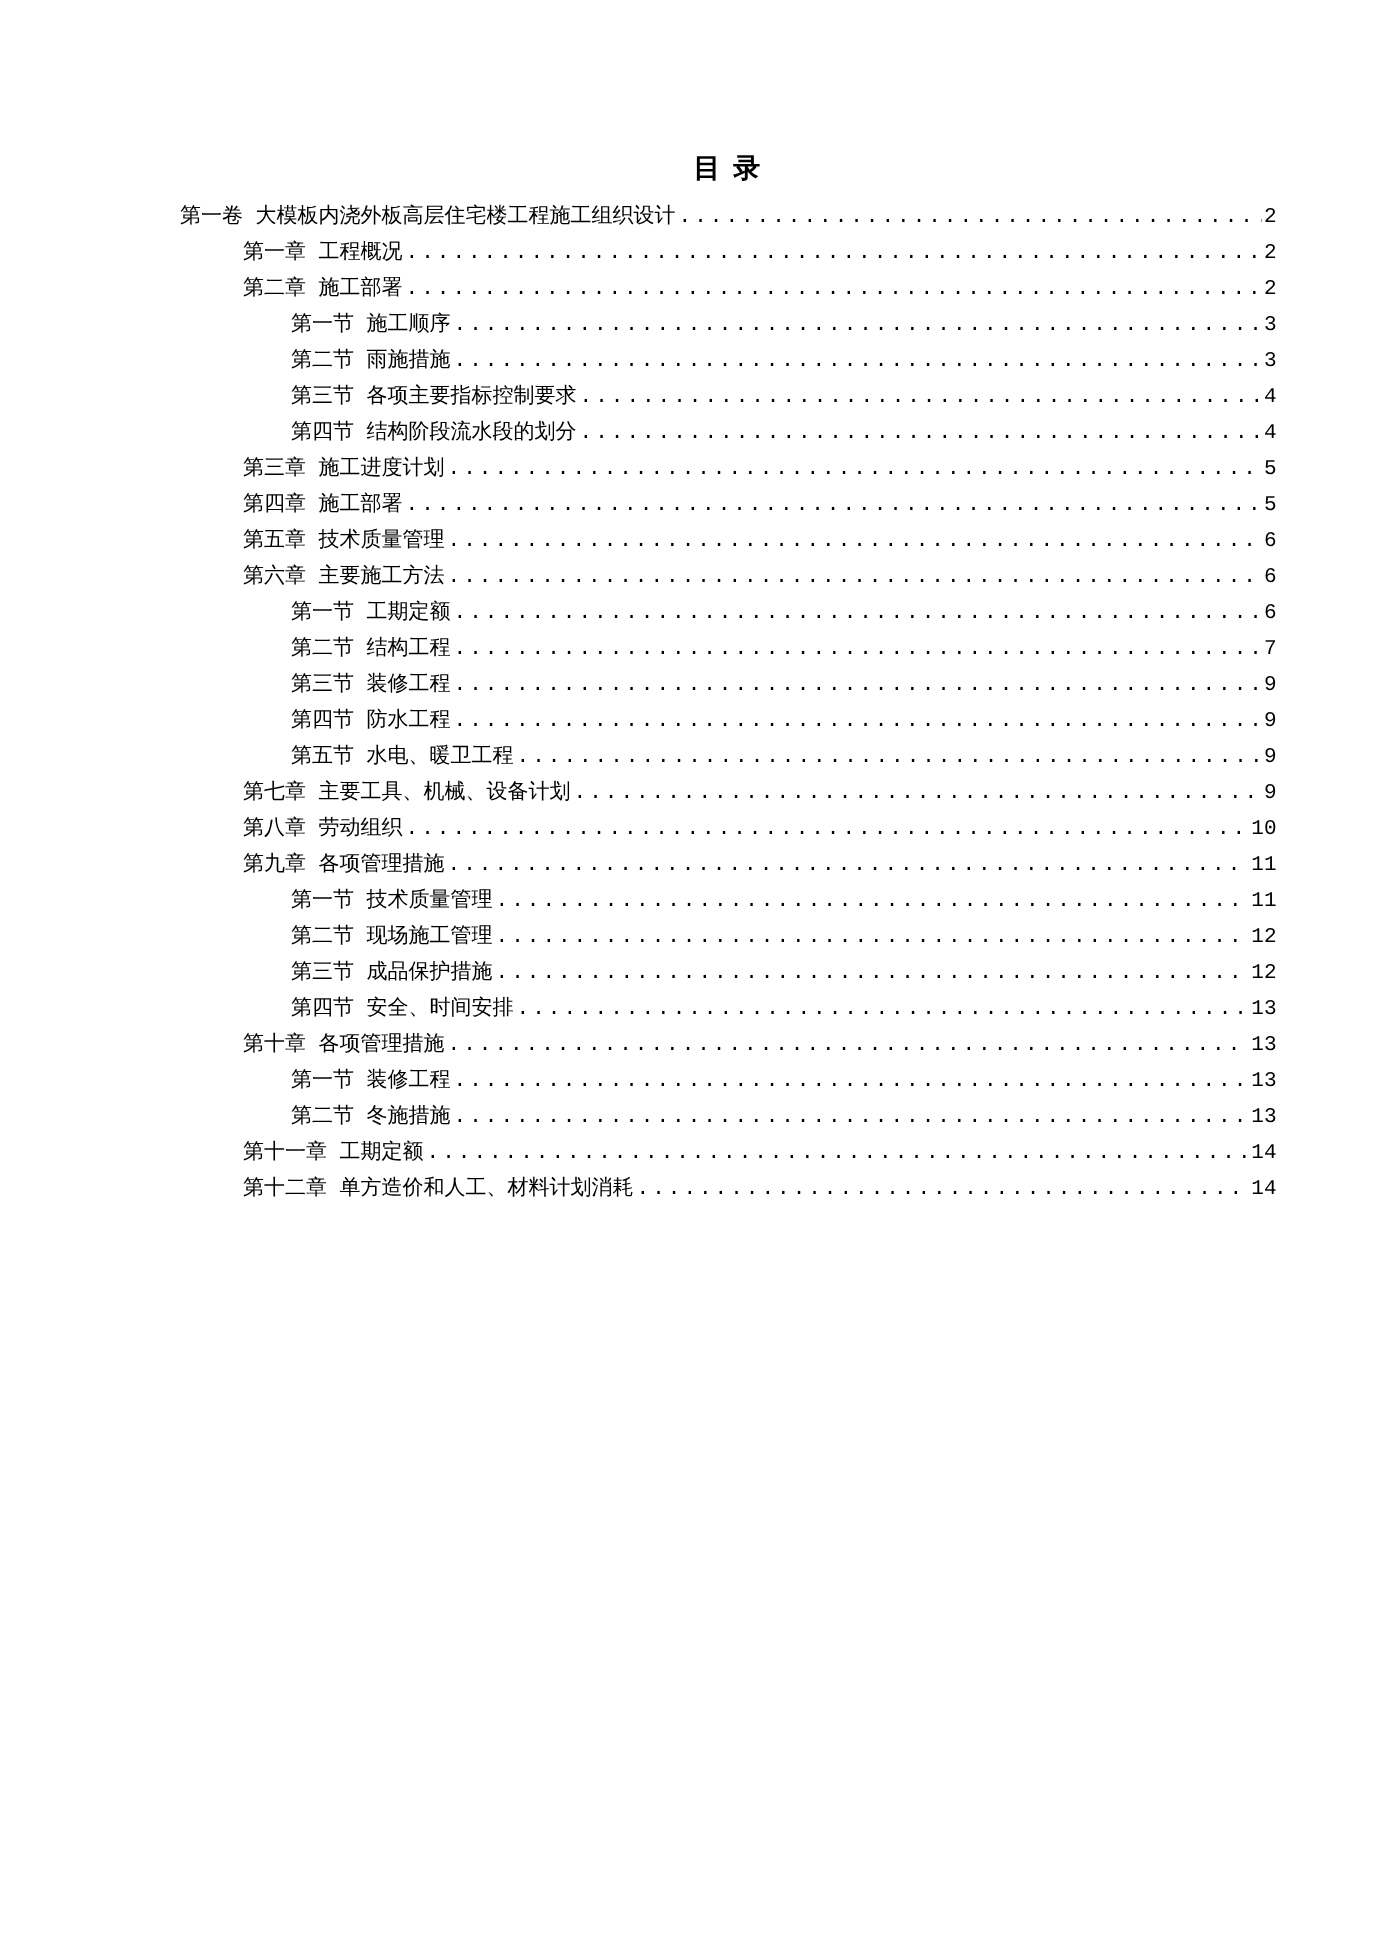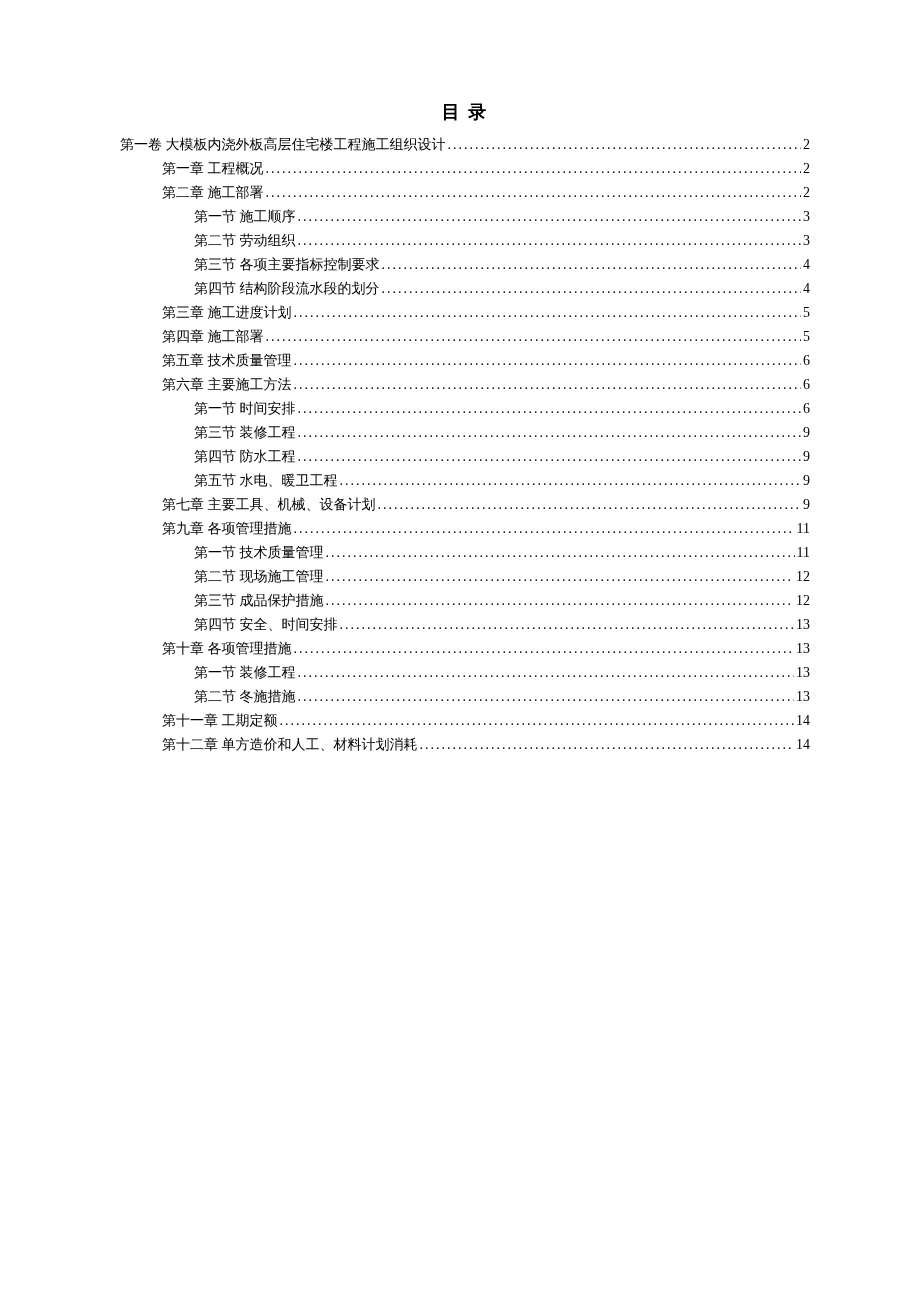--- a/index.html
+++ b/index.html
@@ -7,33 +7,34 @@
       padding: 0;
       background: #ffffff;
       font-family: "SimSun", "宋体", serif;
       font-size: 14px;
       color: #000000;
     }
     .page {
       width: 920px;
       min-height: 1302px;
       margin: 0 auto;
-      padding: 100px 110px 0 120px;
+      padding: 100px 69px 0 120px;
       box-sizing: border-box;
       position: relative;
     }
     .title {
       text-align: center;
       font-size: 18px;
       font-weight: bold;
       margin-bottom: 14px;
       letter-spacing: 2px;
     }
     .toc {
       line-height: 1;
+      font-family: Liberation Mono, monospace;
     }
     .toc-row {
       display: flex;
       align-items: baseline;
       margin-bottom: 10px;
       white-space: nowrap;
     }
     .toc-label {
       flex: 0 0 auto;
     }
@@ -74,21 +75,21 @@
         <span class="toc-label">第二章  施工部署</span>
         <span class="toc-dots"></span>
         <span class="toc-page">2</span>
       </div>
       <div class="toc-row indent-2">
         <span class="toc-label">第一节  施工顺序</span>
         <span class="toc-dots"></span>
         <span class="toc-page">3</span>
       </div>
       <div class="toc-row indent-2">
-        <span class="toc-label">第二节  劳动组织</span>
+        <span class="toc-label">第二节  雨施措施</span>
         <span class="toc-dots"></span>
         <span class="toc-page">3</span>
       </div>
       <div class="toc-row indent-2">
         <span class="toc-label">第三节  各项主要指标控制要求</span>
         <span class="toc-dots"></span>
         <span class="toc-page">4</span>
       </div>
       <div class="toc-row indent-2">
         <span class="toc-label">第四节  结构阶段流水段的划分</span>
@@ -109,43 +110,53 @@
         <span class="toc-label">第五章  技术质量管理</span>
         <span class="toc-dots"></span>
         <span class="toc-page">6</span>
       </div>
       <div class="toc-row indent-1">
         <span class="toc-label">第六章  主要施工方法</span>
         <span class="toc-dots"></span>
         <span class="toc-page">6</span>
       </div>
       <div class="toc-row indent-2">
-        <span class="toc-label">第一节  时间安排</span>
+        <span class="toc-label">第一节  工期定额</span>
         <span class="toc-dots"></span>
         <span class="toc-page">6</span>
       </div>
       <div class="toc-row indent-2">
+        <span class="toc-label">第二节  结构工程</span>
+        <span class="toc-dots"></span>
+        <span class="toc-page">7</span>
+      </div>
+      <div class="toc-row indent-2">
         <span class="toc-label">第三节  装修工程</span>
         <span class="toc-dots"></span>
         <span class="toc-page">9</span>
       </div>
       <div class="toc-row indent-2">
         <span class="toc-label">第四节  防水工程</span>
         <span class="toc-dots"></span>
         <span class="toc-page">9</span>
       </div>
       <div class="toc-row indent-2">
         <span class="toc-label">第五节  水电、暖卫工程</span>
         <span class="toc-dots"></span>
         <span class="toc-page">9</span>
       </div>
       <div class="toc-row indent-1">
         <span class="toc-label">第七章  主要工具、机械、设备计划</span>
         <span class="toc-dots"></span>
         <span class="toc-page">9</span>
+      </div>
+      <div class="toc-row indent-1">
+        <span class="toc-label">第八章  劳动组织</span>
+        <span class="toc-dots"></span>
+        <span class="toc-page">10</span>
       </div>
       <div class="toc-row indent-1">
         <span class="toc-label">第九章  各项管理措施</span>
         <span class="toc-dots"></span>
         <span class="toc-page">11</span>
       </div>
       <div class="toc-row indent-2">
         <span class="toc-label">第一节  技术质量管理</span>
         <span class="toc-dots"></span>
         <span class="toc-page">11</span>

